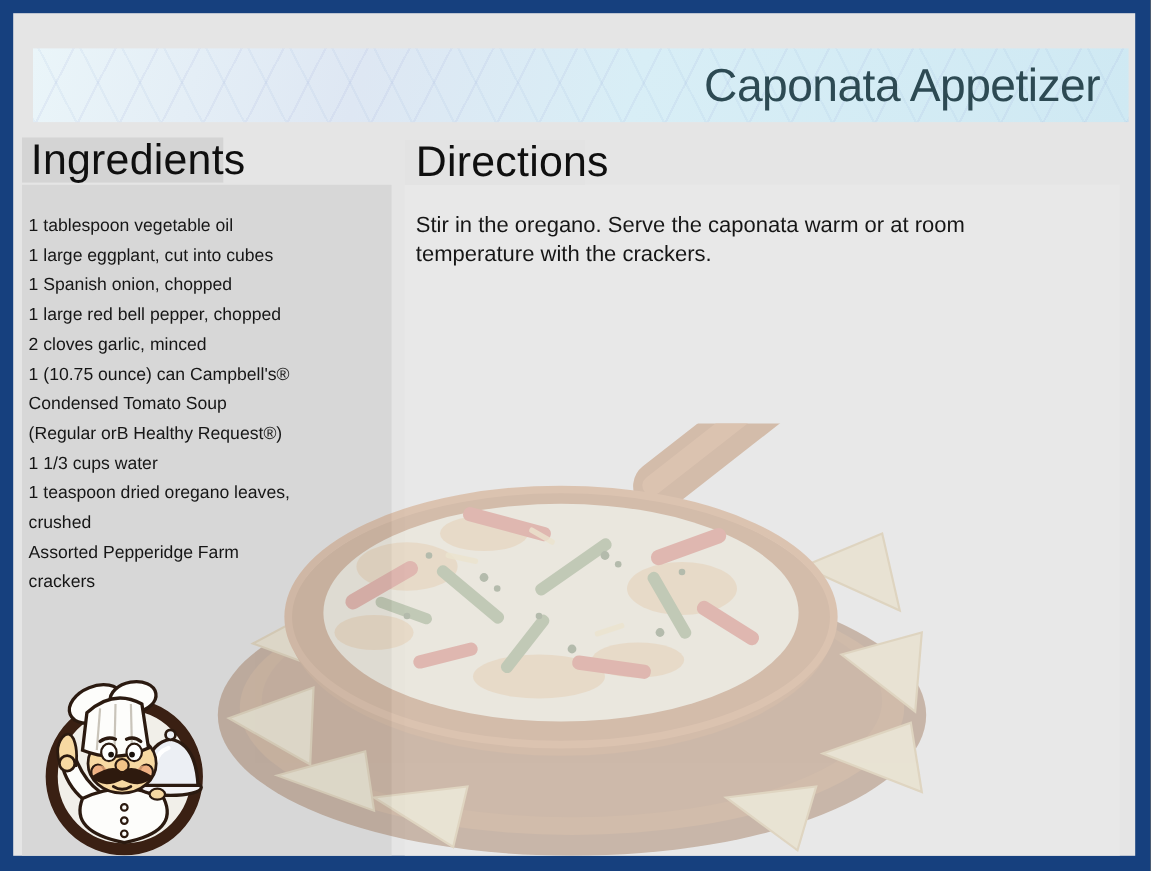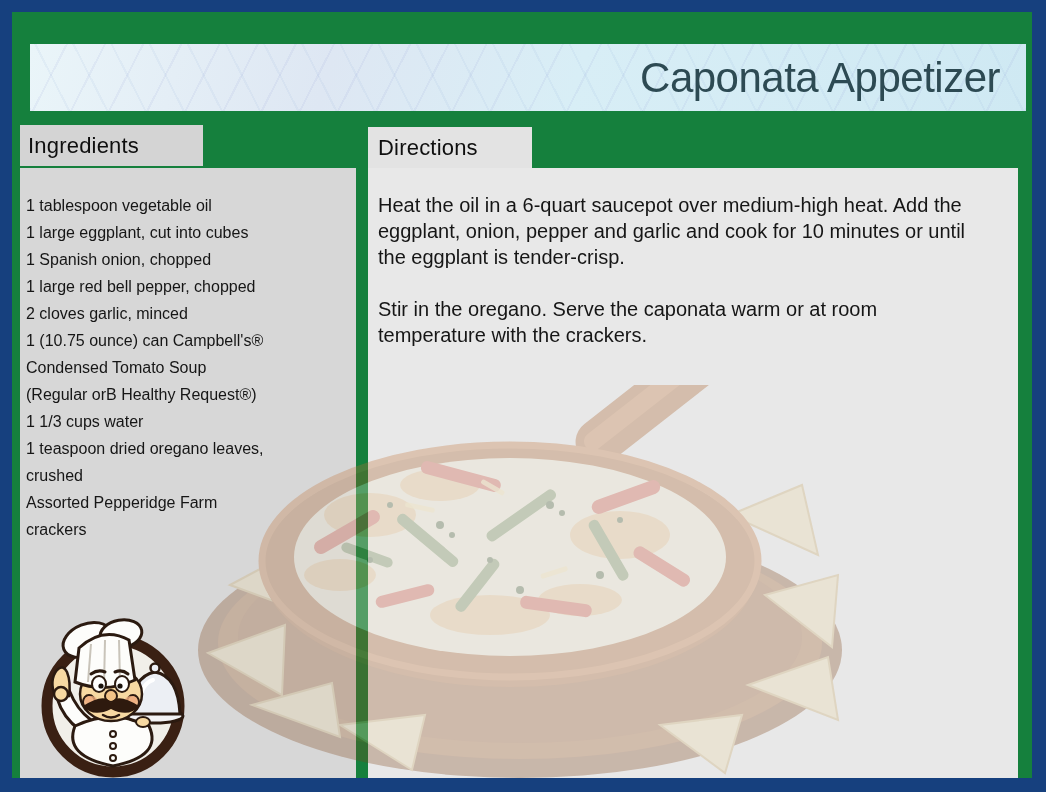--- a/index.html
+++ b/index.html
@@ -4,42 +4,42 @@
 <style>
   html,body{margin:0;padding:0;background:#555;}
   .page{
     position:relative;width:1046px;height:792px;
     background:#16407e; 
     font-family:"Liberation Sans", sans-serif;
     overflow:hidden;
   }
   .content{
     position:absolute;left:12px;top:12px;right:14px;bottom:14px;
-    background:#15803d;overflow:hidden;
+    background:#e5e5e5;overflow:hidden;
   }
   
   .banner{
     position:absolute;left:18px;top:32px;width:996px;height:67px;
     background:
       repeating-linear-gradient(63deg, rgba(140,170,215,0.10) 0 2px, rgba(0,0,0,0) 2px 34px),
       repeating-linear-gradient(-63deg, rgba(150,160,215,0.12) 0 2px, rgba(0,0,0,0) 2px 34px),
       linear-gradient(105deg,#eaf5f9 0%,#dee7f3 30%,#d8eef6 55%,#cfe9f3 100%);
   }
   .banner h1{
     margin:0;font-size:42px;font-weight:400;color:#2d4a53;
     line-height:67px;text-align:right;padding-right:26px;
     letter-spacing:-0.5px;
   }
   
   .panel{position:absolute;z-index:0;}
   .ing-panel{left:8px;top:156px;width:336px;height:610px;background:#d7d7d7;}
   .dir-panel{left:356px;top:156px;width:650px;height:610px;background:#e8e8e8;}
   .heading-box{
     position:absolute;z-index:2;height:41px;display:flex;align-items:center;
-    font-size:22px;color:#0f0f0f;letter-spacing:0.2px;
+    font-size:39px;color:#0f0f0f;letter-spacing:0.2px;
   }
   .ing-head{left:8px;top:113px;width:183px;background:#d4d4d4;padding-left:8px;box-sizing:border-box;}
   .dir-head{left:356px;top:115px;width:164px;background:#e3e3e3;padding-left:10px;box-sizing:border-box;}
   
   .ing-text{
     position:absolute;z-index:2;left:14px;top:180px;width:334px;
     font-size:16px;line-height:27px;color:#161616;white-space:pre-line;
   }
   .dir-text{
     position:absolute;z-index:2;left:366px;top:180px;width:640px;
@@ -156,23 +156,20 @@
 1 (10.75 ounce) can Campbell's®
 Condensed Tomato Soup
 (Regular orB Healthy Request®)
 1 1/3 cups water
 1 teaspoon dried oregano leaves,
 crushed
 Assorted Pepperidge Farm
 crackers</div>
 
     <div class="dir-text">
-      <p>Heat the oil in a 6-quart saucepot over medium-high heat. Add the
-eggplant, onion, pepper and garlic and cook for 10 minutes or until
-the eggplant is tender-crisp.</p>
       <p>Stir in the oregano. Serve the caponata warm or at room
 temperature with the crackers.</p>
     </div>
 
     <svg class="chef" viewBox="0 0 168 170" aria-hidden="true">
 
       <circle cx="88" cy="96" r="66" fill="#f1efe9" stroke="#3a2013" stroke-width="11"></circle>
 
       <path d="M 55 120 Q 38 108 32 88 L 44 80 Q 52 100 66 110 Z" fill="#fdfdfb" stroke="#2b1a10" stroke-width="3"></path>
       <g fill="#f7d9a2" stroke="#2b1a10" stroke-width="2.5">

